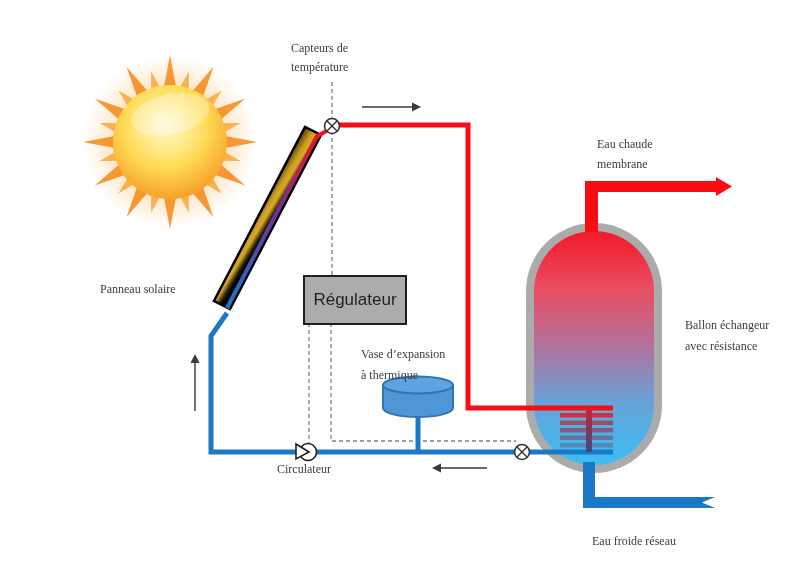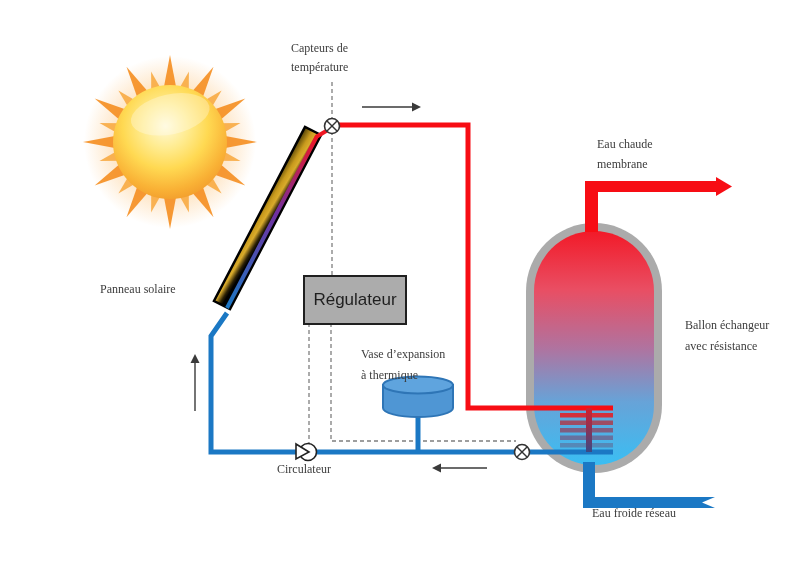--- a/index.html
+++ b/index.html
@@ -11,21 +11,21 @@
   .lbl{
     position:absolute;font-size:12px;color:#3c3c3c;line-height:20px;white-space:nowrap;font-family:Liberation Serif, serif;
   }
   .lbl div{white-space:nowrap;}
   #lbl-capteurs{left:291px;top:39px;line-height:19px;}
   #lbl-eau-chaude{left:597px;top:134px;line-height:20px;}
   #lbl-panneau{left:100px;top:279px;line-height:21px;}
   #lbl-vase{left:361px;top:344px;width:116px;text-align:left;line-height:21px;}
   #lbl-ballon{left:685px;top:315px;line-height:21px;}
   #lbl-circulateur{left:277px;top:459px;}
-  #lbl-eau-froide{left:592px;top:503px;}
+  #lbl-eau-froide{left:592px;top:531px;}
   #regulator-box{
     position:absolute;left:303px;top:275px;width:100px;height:46px;
     background:#acacac;border:2px solid #1f1f1f;
     display:flex;align-items:center;justify-content:center;
     font-size:17px;color:#1f1f1f;
   }
 </style>
 </head>
 <body>
 

